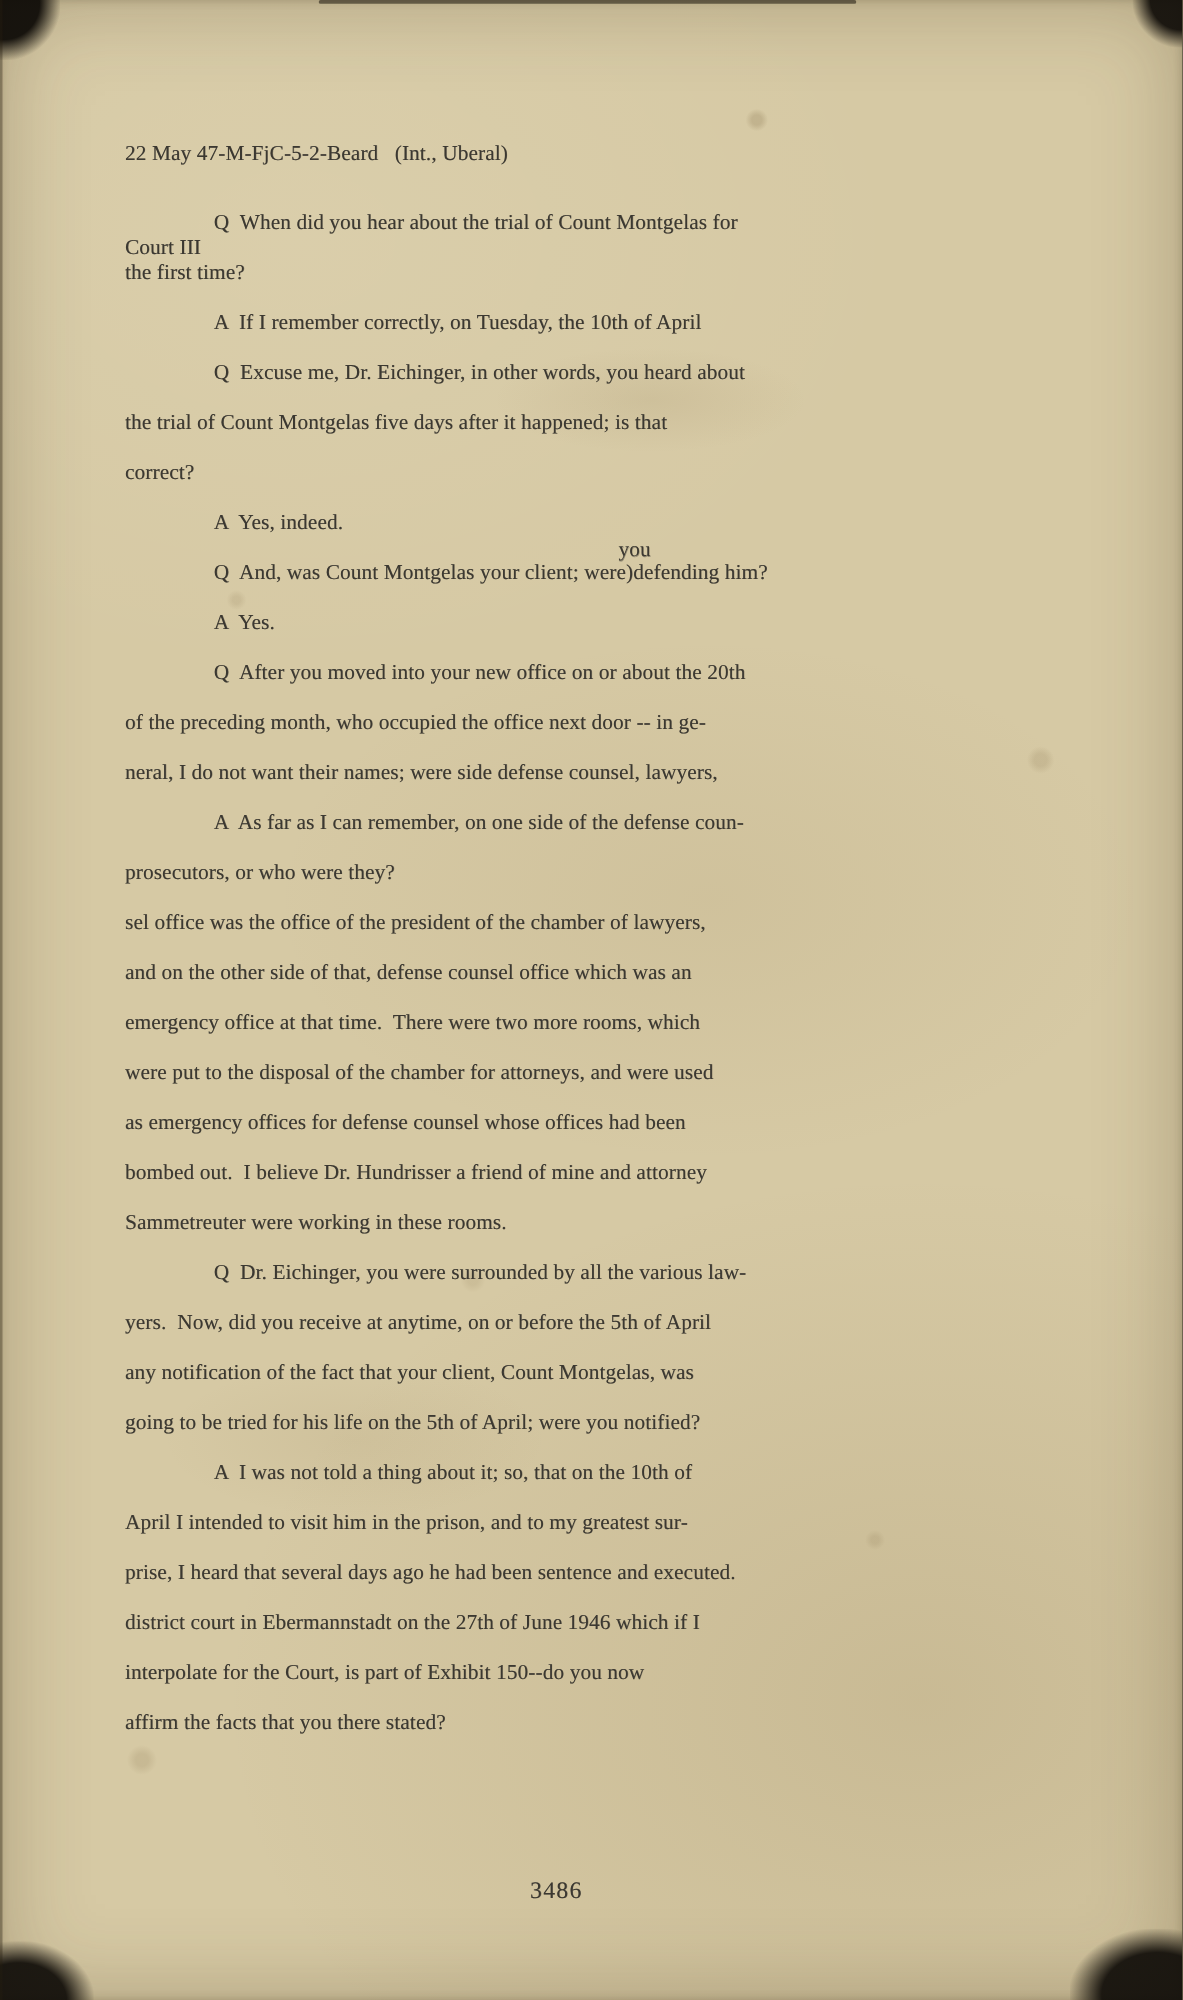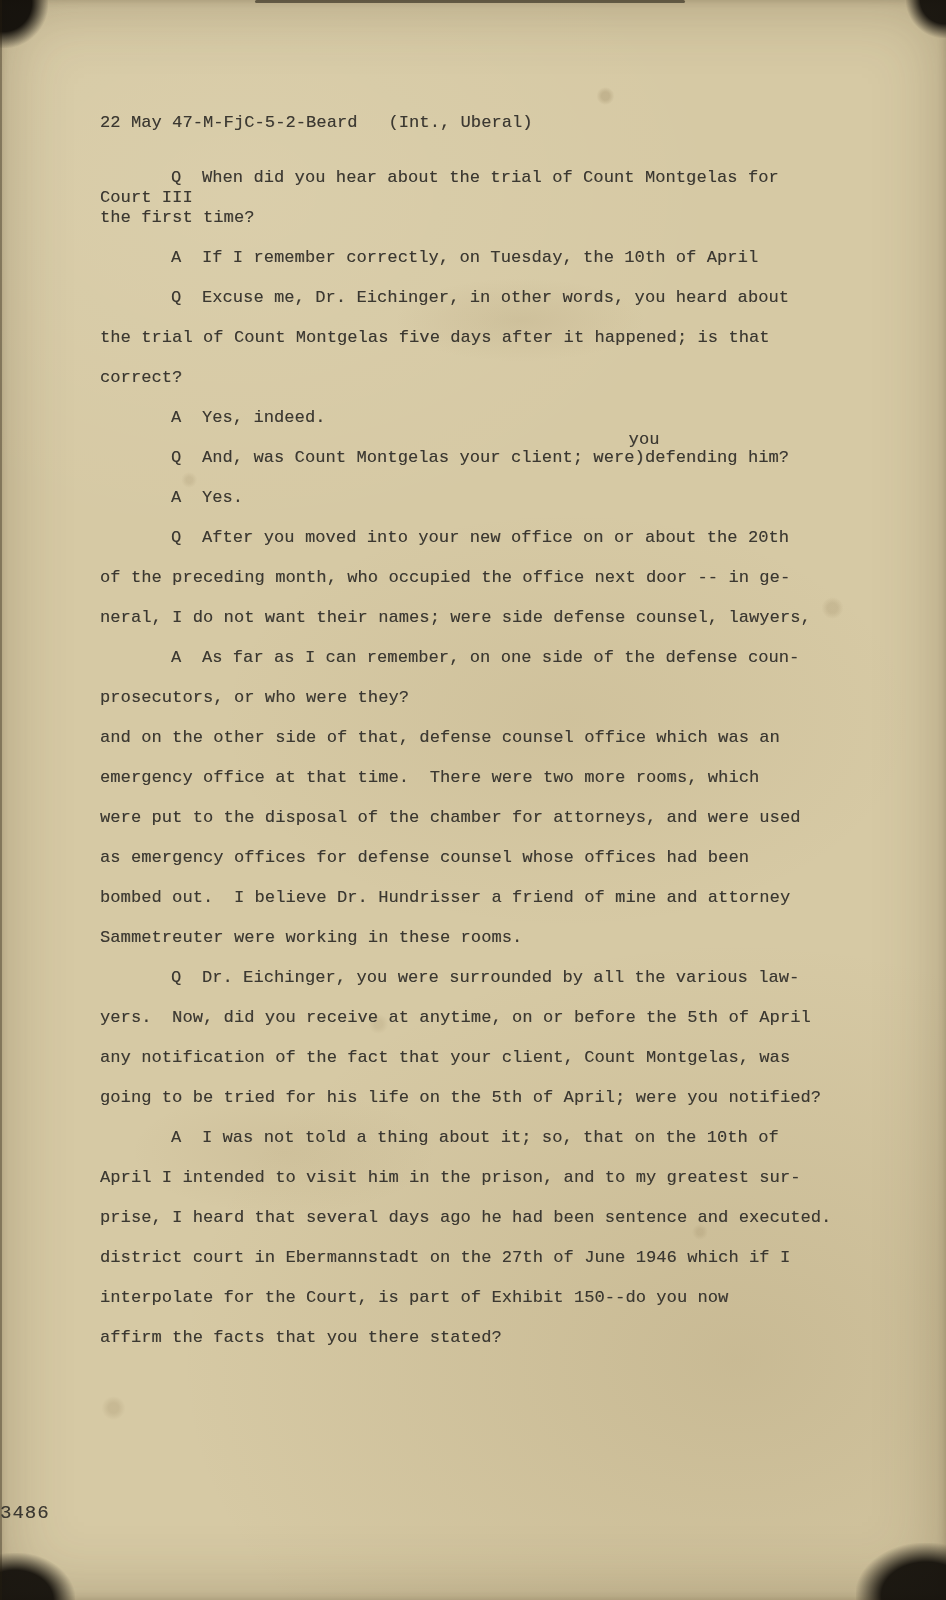--- a/index.html
+++ b/index.html
@@ -12,21 +12,21 @@
     width: 946px;
     height: 1600px;
     margin: 0 auto;
     background:
       radial-gradient(ellipse 700px 500px at 25% 12%, rgba(255,250,230,0.10), transparent 70%),
       radial-gradient(ellipse 800px 600px at 78% 85%, rgba(120,96,52,0.14), transparent 70%),
       radial-gradient(ellipse 500px 300px at 60% 45%, rgba(130,105,60,0.08), transparent 70%),
       #d6c9a4;
     box-shadow: inset 0 0 70px rgba(70,54,28,0.30), inset 0 0 8px rgba(60,46,22,0.25);
     overflow: hidden;
-    font-family: Liberation Mono, monospace;
+    font-family: Liberation Serif, serif;
     color: var(--ink, #3b3831);
   }
   
   .page::before {
     content: "";
     position: absolute;
     inset: 0;
     pointer-events: none;
     background:
       radial-gradient(circle at 64% 6%,  rgba(110,88,50,0.20) 0 4px,  transparent 9px),
@@ -82,21 +82,21 @@
     top: -17px;
     left: -6px;
     line-height: 17px;
     white-space: pre;
   }
   .page-number {
     position: absolute;
     top: 1502px;
     left: 0;
     width: 890px;
-    text-align: left;
+    text-align: center;
     font-size: 19px;
     letter-spacing: 1px;
     text-shadow: 0.3px 0.3px 0.5px rgba(59,56,49,0.45);
   }
 </style>
 </head>
 <body>
 
 <div class="page" style="--ink: #3b3831;">
 
@@ -120,20 +120,21 @@
       <div class="line">the trial of Count Montgelas five days after it happened; is that</div>
       <div class="line">correct?</div>
       <div class="line indent">A  Yes, indeed.</div>
       <div class="line indent"><span>Q  And, was Count Montgelas your client; were</span><span class="ins"><span class="ins-above">you</span>)</span><span>defending him?</span></div>
       <div class="line indent">A  Yes.</div>
       <div class="line indent">Q  After you moved into your new office on or about the 20th</div>
       <div class="line">of the preceding month, who occupied the office next door -- in ge-</div>
       <div class="line">neral, I do not want their names; were side defense counsel, lawyers,</div>
       <div class="line indent">A  As far as I can remember, on one side of the defense coun-</div>
       <div class="line">prosecutors, or who were they?</div>
+      <div class="line">sel office was the office of the president of the chamber of lawyers,</div>
       <div class="line">and on the other side of that, defense counsel office which was an</div>
       <div class="line">emergency office at that time.  There were two more rooms, which</div>
       <div class="line">were put to the disposal of the chamber for attorneys, and were used</div>
       <div class="line">as emergency offices for defense counsel whose offices had been</div>
       <div class="line">bombed out.  I believe Dr. Hundrisser a friend of mine and attorney</div>
       <div class="line">Sammetreuter were working in these rooms.</div>
       <div class="line indent">Q  Dr. Eichinger, you were surrounded by all the various law-</div>
       <div class="line">yers.  Now, did you receive at anytime, on or before the 5th of April</div>
       <div class="line">any notification of the fact that your client, Count Montgelas, was</div>
       <div class="line">going to be tried for his life on the 5th of April; were you notified?</div>

